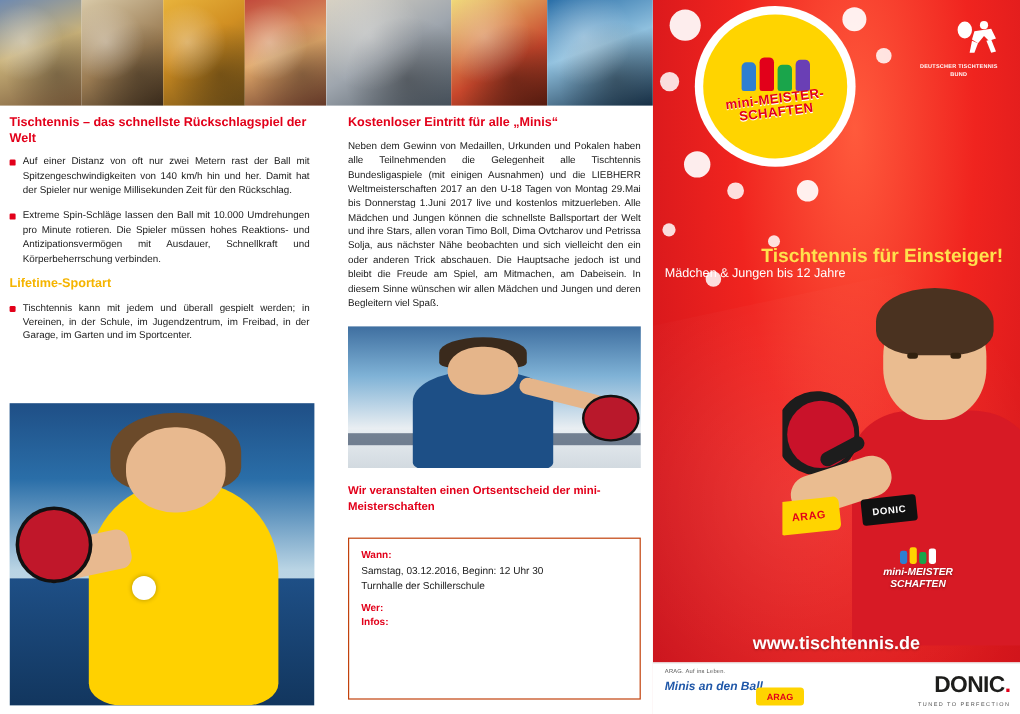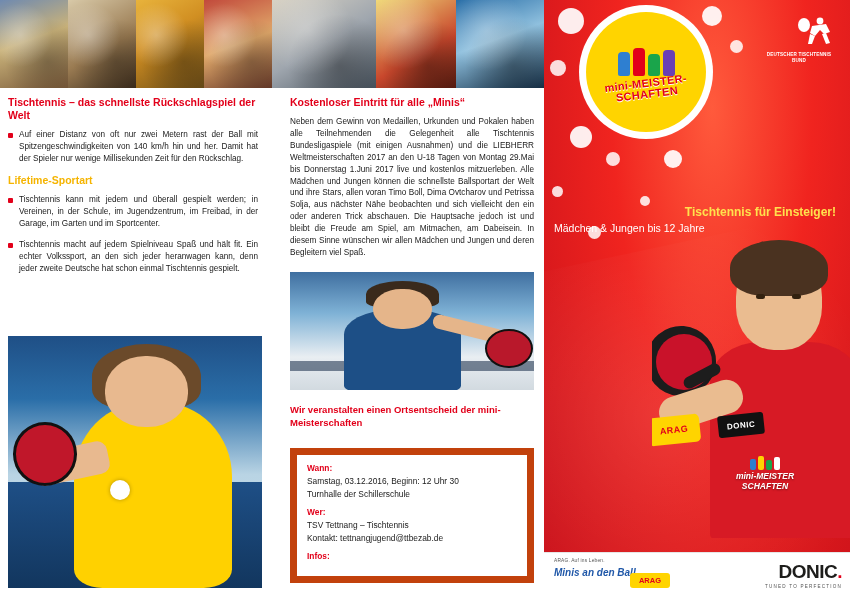--- a/index.html
+++ b/index.html
@@ -76,21 +76,21 @@
   .mp-body{position:absolute;left:22%;top:32%;width:48%;height:70%;background:#1d4f86;border-radius:40% 40% 12% 12%/30% 30% 8% 8%;}
   .mp-head{position:absolute;left:34%;top:14%;width:24%;height:34%;background:#e5b58a;border-radius:48%;}
   .mp-hair{position:absolute;left:31%;top:8%;width:30%;height:22%;background:#3a2a1c;border-radius:50% 50% 20% 20%;}
   .mp-arm{position:absolute;left:58%;top:42%;width:30%;height:12%;background:#e5b58a;border-radius:8px;transform:rotate(14deg);}
   .mp-bat{position:absolute;left:80%;top:48%;width:18%;height:30%;background:#b9182b;border-radius:50%;border:2px solid #111;}
   .mp-net{position:absolute;left:0;bottom:16%;width:100%;height:9%;background:rgba(20,40,70,.55);}
 
   .mid-cta-title{position:absolute;left:18px;top:404px;width:244px;color:#e2001a;font-size:9.5px;font-weight:bold;line-height:1.35;}
   .infobox{
     position:absolute;left:18px;top:448px;width:244px;height:135px;
-    border:7px solid #c2410c;box-sizing:border-box;padding:8px 10px;
+    border:1px solid #c2410c;box-sizing:border-box;padding:8px 10px;
   }
   .ib-lab{color:#e2001a;font-size:8.4px;font-weight:bold;margin:0 0 2px 0;}
   .ib-txt{color:#1a1a1a;font-size:8.4px;line-height:1.5;margin:0 0 7px 0;}
   .ib-link{color:#1a1a1a;font-size:8.4px;line-height:1.5;margin:0;word-break:break-all;}
 
   
   .cover{
     position:absolute;left:0;top:0;width:306px;height:595px;
     background:
       radial-gradient(ellipse at 55% 18%, #ff5a3c 0%, #f0241f 42%, #c8101a 100%);
@@ -125,21 +125,21 @@
   .dttb{position:absolute;right:12px;top:14px;width:78px;text-align:center;color:#fff;}
   .dttb-txt{font-size:4.6px;line-height:1.25;letter-spacing:.2px;font-weight:bold;}
 
   .cover-title{
     position:absolute;right:14px;top:78px;width:282px;text-align:right;color:#fff;
     font-size:25px;font-weight:bold;line-height:1.18;letter-spacing:-.3px;
     text-shadow:0 1px 3px rgba(0,0,0,.25);
   }
   .cover-sub1{
     position:absolute;right:14px;top:205px;width:282px;text-align:right;color:#ffe14d;
-    font-size:12px;font-weight:bold;
+    font-size:16px;font-weight:bold;
   }
   .cover-sub2{
     position:absolute;right:14px;top:222px;width:282px;text-align:left;color:#ffffff;
     font-size:10.5px;
   }
 
   
   .boy{
     position:absolute;left:108px;top:238px;width:200px;height:300px;overflow:hidden;
   }
@@ -201,25 +201,25 @@
       <div class="ps ps1"></div>
       <div class="ps ps2"></div>
       <div class="ps ps3"></div>
       <div class="ps ps4"></div>
     </div>
 
     <div class="leftbody">
       <h2 class="sec">Tischtennis – das schnellste Rückschlagspiel der Welt</h2>
       <ul class="bul">
         <li>Auf einer Distanz von oft nur zwei Metern rast der Ball mit Spitzengeschwindigkeiten von 140 km/h hin und her. Damit hat der Spieler nur wenige Millisekunden Zeit für den Rückschlag.</li>
+        <li>Extreme Spin-Schläge lassen den Ball mit 10.000 Umdrehungen pro Minute rotieren. Die Spieler müssen hohes Reaktions- und Antizipationsvermögen mit Ausdauer, Schnellkraft und Körperbeherrschung verbinden.</li>
       </ul>
       <h2 class="sec yellow">Lifetime-Sportart</h2>
       <ul class="bul">
         <li>Tischtennis kann mit jedem und überall gespielt werden; in Vereinen, in der Schule, im Jugendzentrum, im Freibad, in der Garage, im Garten und im Sportcenter.</li>
-        <li>Tischtennis macht auf jedem Spielniveau Spaß und hält fit. Ein echter Volkssport, an den sich jeder heranwagen kann, denn jeder zweite Deutsche hat schon einmal Tischtennis gespielt.</li>
       </ul>
     </div>
 
     <div class="photo-girl">
       <div class="pg-floor"></div>
       <div class="pg-body"></div>
       <div class="pg-hair"></div>
       <div class="pg-head"></div>
       <div class="pg-arm"></div>
       <div class="pg-band"></div>
@@ -252,24 +252,20 @@
 
     <div class="mid-cta-title">Wir veranstalten einen Ortsentscheid der mini-Meisterschaften</div>
 
     <div class="infobox">
       <p class="ib-lab">Wann:</p>
       <p class="ib-txt">
         <span>Samstag, 03.12.2016, Beginn: 12 Uhr 30</span><br>
         <span>Turnhalle der Schillerschule</span>
       </p>
       <p class="ib-lab">Wer:</p>
-      <p class="ib-txt">
-        <span>TSV Tettnang – Tischtennis</span><br>
-        <span>Kontakt: tettnangjugend@ttbezab.de</span>
-      </p>
       <p class="ib-lab">Infos:</p>
     </div>
   </div>
 
   <div class="col-right">
     <div class="cover">
       <div class="cover-swoosh"></div>
 
       <div class="bubble" style="left:14px;top:8px;width:26px;height:26px;"></div>
       <div class="bubble bub-sm" style="left:6px;top:60px;width:16px;height:16px;"></div>
@@ -328,20 +324,21 @@
             <span class="cfg" style="height:11px;background:#2e7fd1;"></span>
             <span class="cfg" style="height:14px;background:#ffd400;"></span>
             <span class="cfg" style="height:10px;background:#1aa54b;"></span>
             <span class="cfg" style="height:13px;background:#fff;"></span>
           </div>
           <span>mini-MEISTER</span><br>
           <span>SCHAFTEN</span>
         </div>
       </div>
 
+      <div class="cover-url">www.tischtennis.de</div>
     </div>
   </div>
 
   <div class="sponsorbar">
     <div class="arag-left">
       <div class="arag-claim">ARAG. Auf ins Leben.</div>
       <div class="minis-line">Minis an den Ball</div>
     </div>
     <div class="arag-pill">ARAG</div>
     <div class="donic-right">

